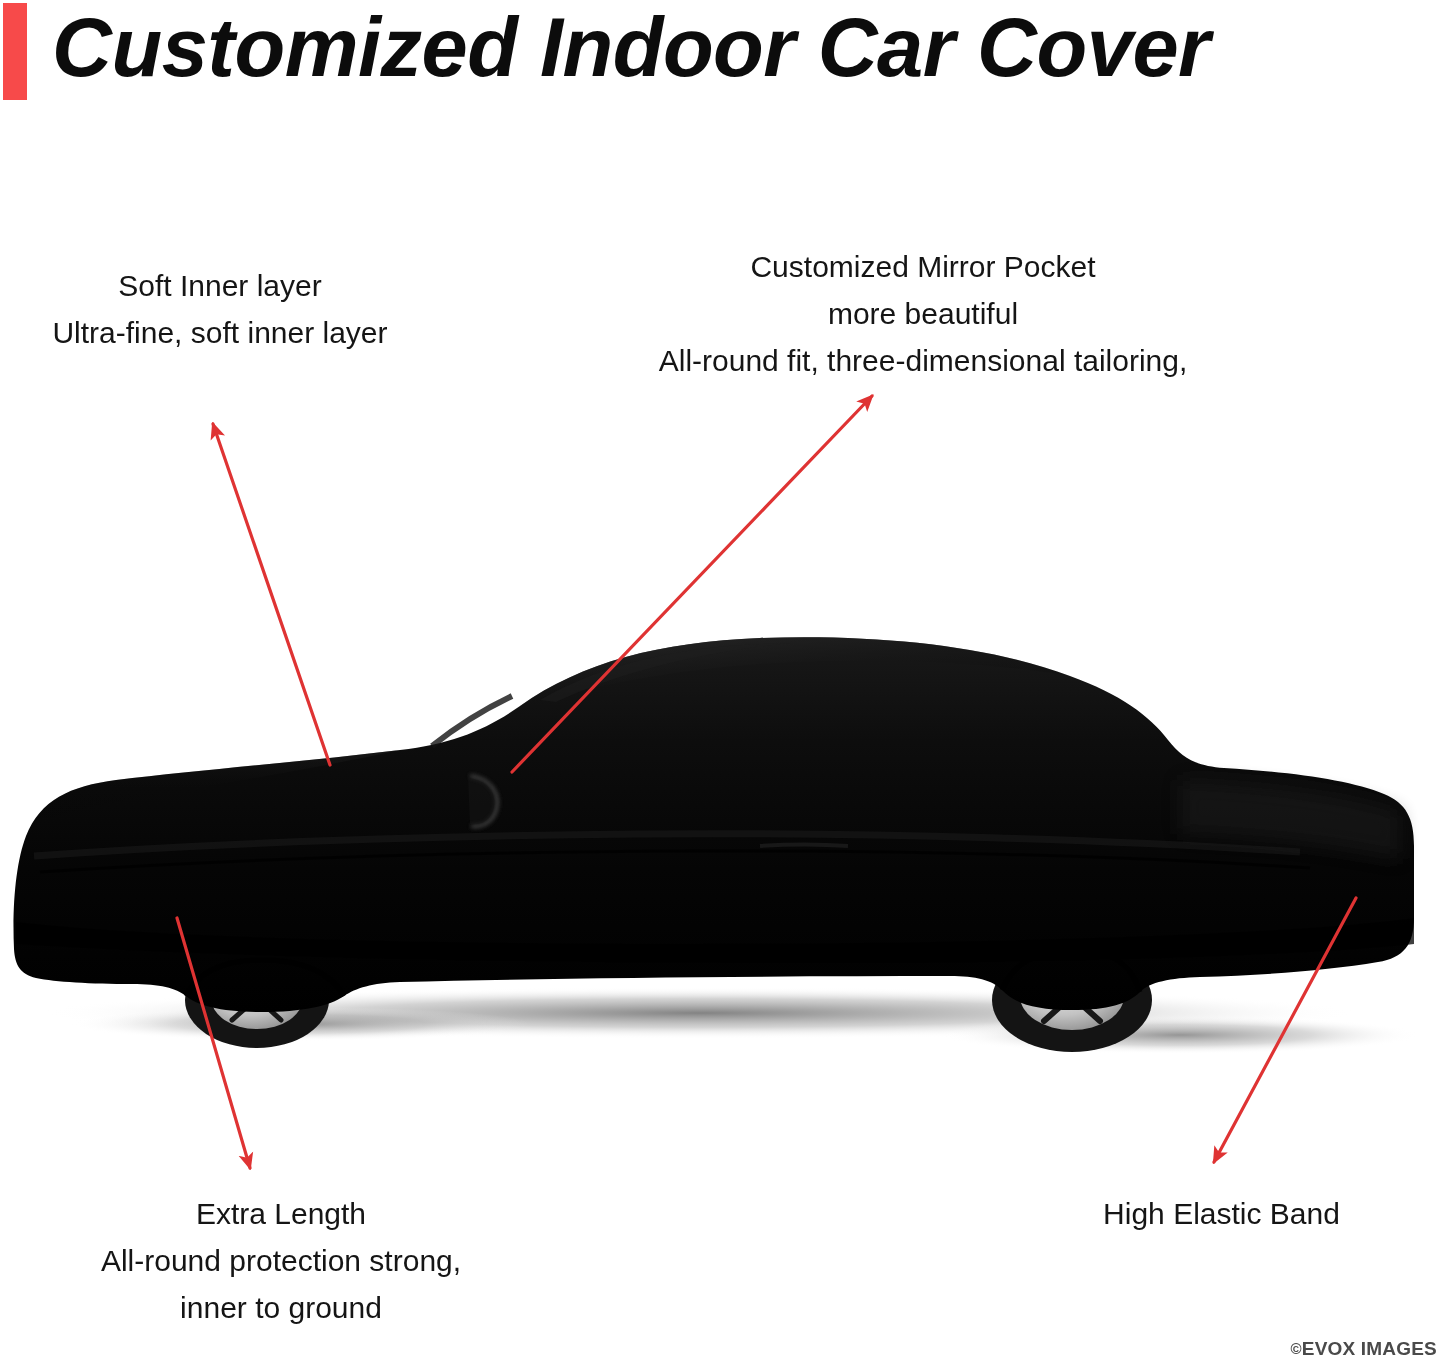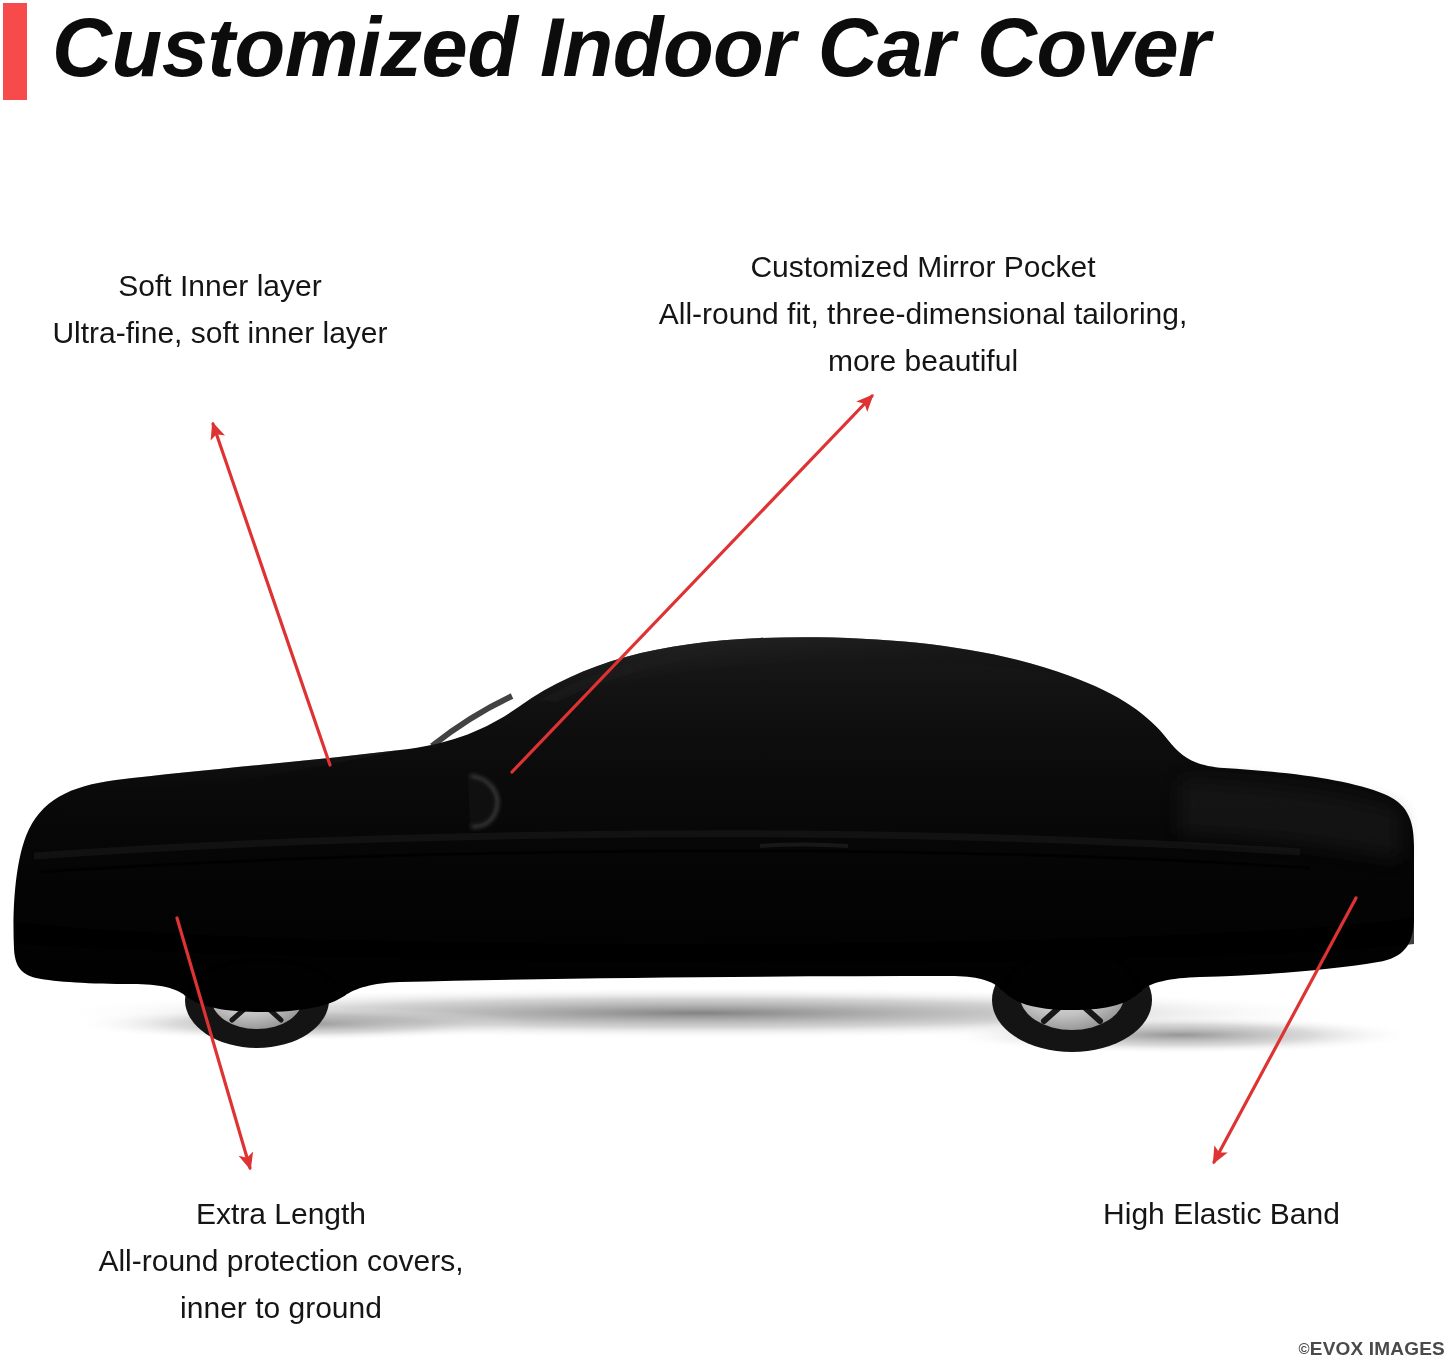--- a/index.html
+++ b/index.html
@@ -88,21 +88,21 @@
     left: 0;
     top: 0;
     width: 1445px;
     height: 1366px;
     pointer-events: none;
   }
 
   
   #watermark {
     position: absolute;
-    right: 0;
+    right: 8px;
     bottom: 6px;
     font-size: 19px;
     letter-spacing: 0.2px;
     color: #4a4a4a;
     font-weight: 600;
     white-space: nowrap;
   }
   #watermark .wm-copy { font-size: 15px; vertical-align: 1px; }
 </style>
 </head>
@@ -278,27 +278,27 @@
     </g>
   </svg>
 
   <div class="callout" id="callout-soft-inner">
     <span class="ct-line">Soft Inner layer</span>
     <span class="ct-line">Ultra-fine, soft inner layer</span>
   </div>
 
   <div class="callout" id="callout-mirror-pocket">
     <span class="ct-line">Customized Mirror Pocket</span>
+    <span class="ct-line">more beautiful</span>
     <span class="ct-line">All-round fit, three-dimensional tailoring,</span>
-    <span class="ct-line">more beautiful</span>
   </div>
 
   <div class="callout" id="callout-extra-length">
     <span class="ct-line">Extra Length</span>
-    <span class="ct-line">All-round protection covers,</span>
+    <span class="ct-line">All-round protection strong,</span>
     <span class="ct-line">inner to ground</span>
   </div>
 
   <div class="callout" id="callout-elastic-band">
     <span class="ct-line">High Elastic Band</span>
   </div>
 
   <div id="watermark"><span class="wm-copy">©</span><span>EVOX IMAGES</span></div>
 
 </div>

